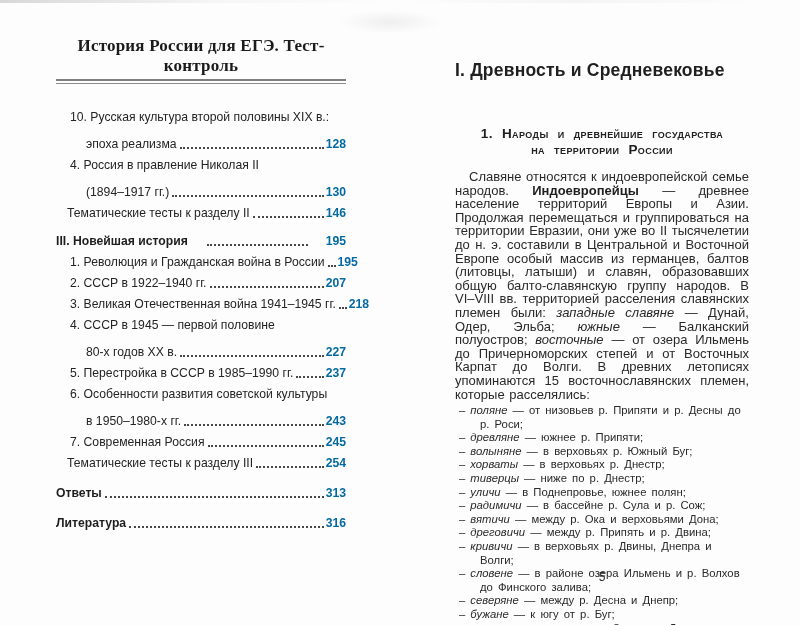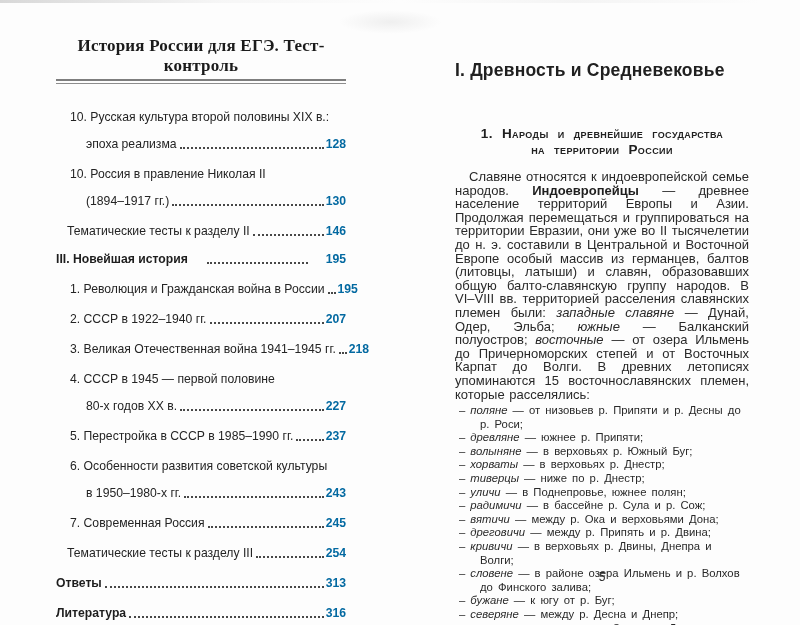--- a/index.html
+++ b/index.html
@@ -51,21 +51,21 @@
   }
   .toc {
     margin-top: 26px;
     font-size: 12.2px;
     color: #242424;
   }
   .toc-row {
     display: flex;
     align-items: flex-end;
     line-height: 15px;
-    margin-top: 15px;
+    margin-top: 6px;
     white-space: nowrap;
   }
   .toc-row.item  { padding-left: 14px; }
   .toc-row.tests { padding-left: 11px; }
   .toc-row.cont  { padding-left: 30px; margin-top: 12px; }
   .toc-row.gap   { margin-top: 13px; gap: 16px; }
   .toc-row.biggap{ margin-top: 15px; }
   .toc-row.bold .toc-text { font-weight: bold; color: #1e1e1e; }
   .toc-dots {
     flex: 1 1 auto;
@@ -143,21 +143,21 @@
     <div class="toc" id="toc">
         <div class="toc-row item">
           <span class="toc-text">10. Русская культура второй половины XIX в.:</span>
         </div>
         <div class="toc-row cont">
           <span class="toc-text">эпоха реализма</span>
           <span class="toc-dots"></span>
           <span class="toc-page">128</span>
         </div>
         <div class="toc-row item">
-          <span class="toc-text">10. Россия в правление Николая II</span>
+          <span class="toc-text">4. Россия в правление Николая II</span>
         </div>
         <div class="toc-row cont">
           <span class="toc-text">(1894–1917 гг.)</span>
           <span class="toc-dots"></span>
           <span class="toc-page">130</span>
         </div>
         <div class="toc-row tests">
           <span class="toc-text">Тематические тесты к разделу II</span>
           <span class="toc-dots"></span>
           <span class="toc-page">146</span>
@@ -238,20 +238,20 @@
         <div class="tribe"><span class="marker">–</span><i>древляне</i><span> — южнее р. Припяти;</span></div>
         <div class="tribe"><span class="marker">–</span><i>волыняне</i><span> — в верховьях р. Южный Буг;</span></div>
         <div class="tribe"><span class="marker">–</span><i>хорваты</i><span> — в верховьях р. Днестр;</span></div>
         <div class="tribe"><span class="marker">–</span><i>тиверцы</i><span> — ниже по р. Днестр;</span></div>
         <div class="tribe"><span class="marker">–</span><i>уличи</i><span> — в Поднепровье, южнее полян;</span></div>
         <div class="tribe"><span class="marker">–</span><i>радимичи</i><span> — в бассейне р. Сула и р. Сож;</span></div>
         <div class="tribe"><span class="marker">–</span><i>вятичи</i><span> — между р. Ока и верховьями Дона;</span></div>
         <div class="tribe"><span class="marker">–</span><i>дреговичи</i><span> — между р. Припять и р. Двина;</span></div>
         <div class="tribe"><span class="marker">–</span><i>кривичи</i><span> — в верховьях р. Двины, Днепра и Волги;</span></div>
         <div class="tribe"><span class="marker">–</span><i>словене</i><span> — в районе озера Ильмень и р. Волхов до Финского залива;</span></div>
+        <div class="tribe"><span class="marker">–</span><i>северяне</i><span> — между р. Десна и Днепр;</span></div>
         <div class="tribe"><span class="marker">–</span><i>бужане</i><span> — к югу от р. Буг;</span></div>
-        <div class="tribe"><span class="marker">–</span><i>северяне</i><span> — между р. Десна и Днепр;</span></div>
         <div class="tribe"><span class="marker">–</span><i>полочане</i><span> — у притока р. Западная Двина — р. Полота;</span></div>
       </div>
     <div class="page-number">5</div>
   </div>
 
 </div>
 
 </body></html>

